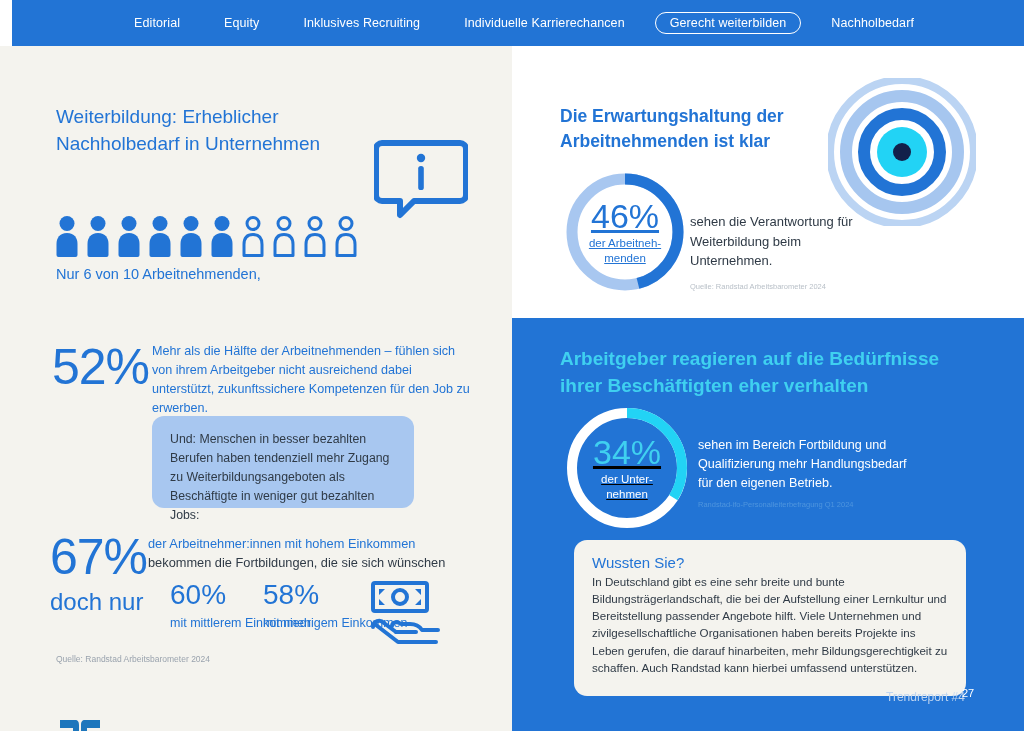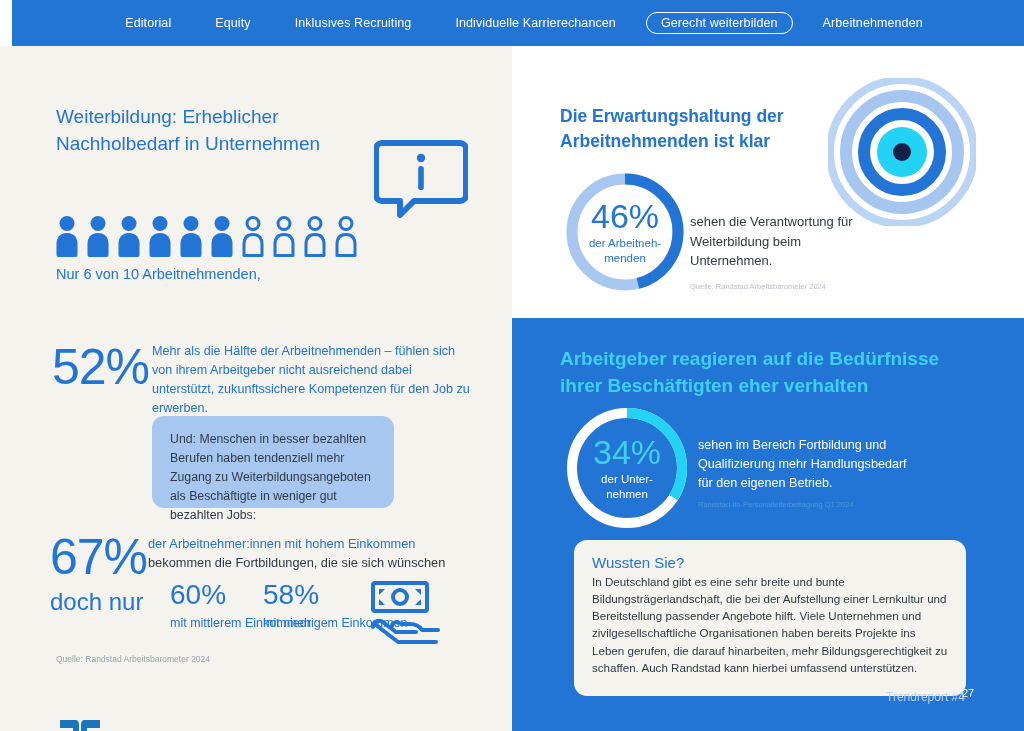--- a/index.html
+++ b/index.html
@@ -56,21 +56,21 @@
     position: absolute; left: 52px; top: 292px;
     color: #2274D5; font-size: 50px; font-weight: 400; letter-spacing: -1px;
   }
   .stat52-txt {
     position: absolute; left: 152px; top: 296px; width: 320px;
     color: #2274D5; font-size: 12.6px; line-height: 1.52;
   }
 
   
   .callout {
-    position: absolute; left: 152px; top: 370px; width: 242px; height: 92px;
+    position: absolute; left: 152px; top: 370px; width: 262px; height: 92px;
     background: #A8C7F0; border-radius: 12px; padding: 14px 18px;
     color: #2F3A46; font-size: 12.3px; line-height: 1.55;
   }
 
   
   .stat67-num {
     position: absolute; left: 50px; top: 482px;
     color: #2274D5; font-size: 50px; letter-spacing: -1px;
   }
   .stat67-txt {
@@ -151,37 +151,37 @@
     position: absolute; left: 374px; top: 372px;
     color: #BFD5F0; font-size: 12px;
   }
   .footer-page {
     position: absolute; left: 450px; top: 369px;
     color: #ffffff; font-size: 11px;
   }
 
   .donut-center {
     position: absolute; inset: 0; display: flex; flex-direction: column;
-    align-items: center; justify-content: center; pointer-events: none;
+    align-items: center; justify-content: center; pointer-events: none; text-decoration: underline;
   }
   .dc-num { font-size: 34px; line-height: 1; }
   .dc-lbl { font-size: 11.5px; line-height: 1.22; text-align: center; margin-top: 3px; }
 </style>
 </head>
 <body>
 
 <div class="page">
 
   <nav class="navbar">
     <span class="nav-item">Editorial</span>
     <span class="nav-item">Equity</span>
     <span class="nav-item">Inklusives Recruiting</span>
     <span class="nav-item">Individuelle Karrierechancen</span>
     <span class="nav-item active">Gerecht weiterbilden</span>
-    <span class="nav-item">Arbeitnehmenden</span>
+    <span class="nav-item">Nachholbedarf</span>
   </nav>
 
   <section class="left-panel">
 
     <h1 class="l-title">Weiterbildung: Erheblicher Nachholbedarf in Unternehmen</h1>
 
     <span class="info-bubble">
       <svg width="94" height="82" viewBox="0 0 94 82">
         <path d="M8 4 H86 A6 6 0 0 1 92 10 V56 A6 6 0 0 1 86 62 H40 L26 76 L26 62 H8 A6 6 0 0 1 2 56 V10 A6 6 0 0 1 8 4 Z" fill="none" stroke="#2274D5" stroke-width="6" stroke-linejoin="round"></path>
         <circle cx="47" cy="19" r="4.2" fill="#2274D5"></circle>

